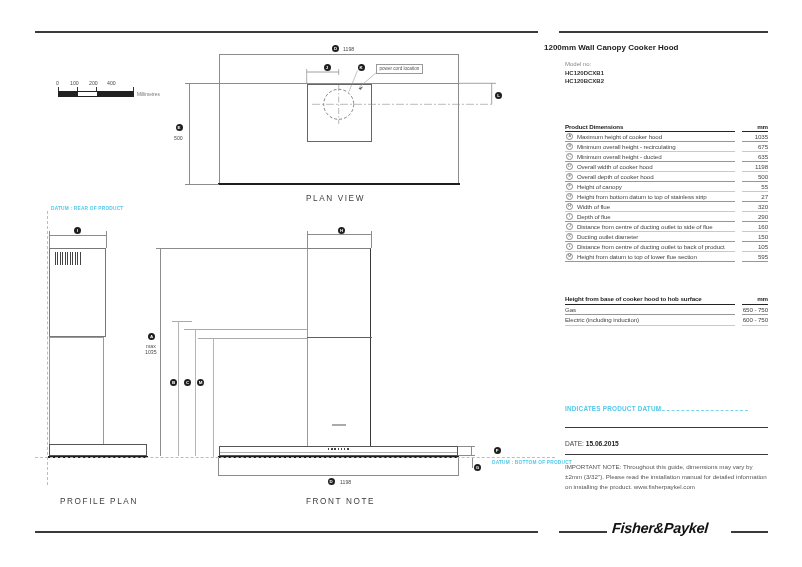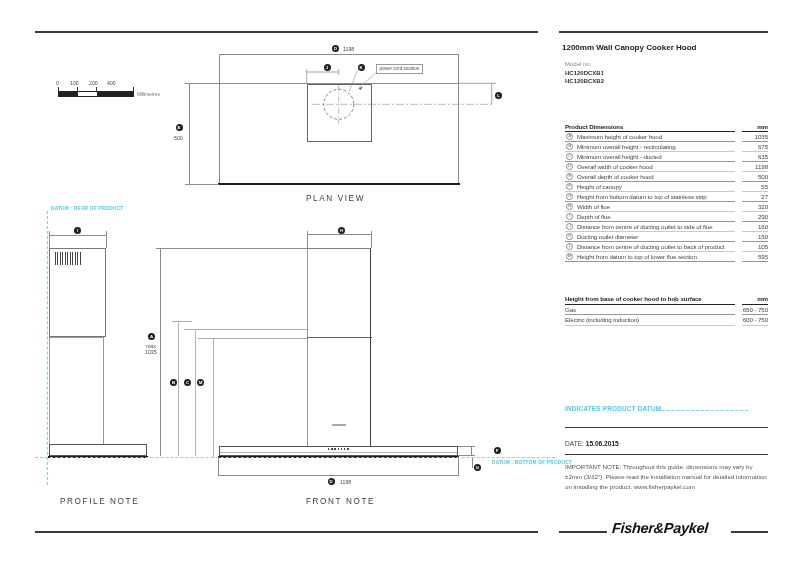--- a/index.html
+++ b/index.html
@@ -94,21 +94,21 @@
   <div class="cydash-v" style="left:47px;top:211px;height:274px"></div>
   <div class="hl" style="left:49px;top:235px;width:58px"></div>
   <div class="vln" style="left:49px;top:231px;height:17px"></div>
   <div class="vln" style="left:106px;top:231px;height:17px"></div>
   <div class="mk" style="left:74px;top:227px">I</div>
   <div class="box" style="left:49px;top:248px;width:57px;height:89px;border-color:#777"></div>
   <div style="position:absolute;left:55px;top:252px;width:26px;height:13px;background:repeating-linear-gradient(90deg,#444 0 .9px,transparent .9px 2.5px)"></div>
   <div class="box" style="left:49px;top:337px;width:55px;height:107px;border-color:#9a9a9a;border-bottom:none"></div>
   <div class="box" style="left:49px;top:444px;width:98px;height:12px;border-color:#555"></div>
   <div class="rule" style="left:48px;top:455.5px;width:100px;height:2px;background:#1e1e1e"></div>
-  <div class="vl" style="left:60px;top:497px">PROFILE NOTE</div>
+  <div class="vl" style="left:60px;top:497px">PROFILE PLAN</div>
 
   <div class="hl" style="left:307px;top:234px;width:65px"></div>
   <div class="vln" style="left:307px;top:231px;height:17px"></div>
   <div class="vln" style="left:371px;top:231px;height:17px"></div>
   <div class="mk" style="left:338px;top:227px">H</div>
 
   <div style="position:absolute;left:307px;top:248px;width:64px;height:198px;box-sizing:border-box;border-left:1px solid #9a9a9a;border-top:1px solid #808080;border-right:1.4px solid #3a3a3a"></div>
   <div class="hl" style="left:307px;top:337px;width:65px;background:#606060"></div>
   <div class="hl" style="left:332px;top:424px;width:14px;height:1.5px;background:#aaa"></div>
 
@@ -143,21 +143,21 @@
   <div class="hl" style="left:458px;top:455px;width:17px"></div>
   <div class="vln" style="left:471px;top:445.5px;height:10.5px"></div>
   <div class="mk" style="left:493.5px;top:447px">F</div>
   <div class="vln" style="left:472px;top:457px;height:11px"></div>
   <div class="mk" style="left:474px;top:464px">G</div>
 
   <div class="cydash-h" style="left:35px;top:456.8px;width:520px"></div>
   <div class="cyt" style="left:492px;top:459.5px">DATUM : BOTTOM OF PRODUCT</div>
   <div class="vl" style="left:306px;top:497px">FRONT NOTE</div>
 
-  <div class="title" style="left:562px;top:43px">1200mm Wall Canopy Cooker Hood</div>
+  <div class="title" style="left:544px;top:43px">1200mm Wall Canopy Cooker Hood</div>
   <div class="small-gray" style="left:565px;top:61px">Model no:</div>
   <div class="model" style="left:565px;top:70px">HC120DCXB1</div>
   <div class="model" style="left:565px;top:78px">HC120BCXB2</div>
 
   <div class="tbl" style="top:122px">
     <div class="trow thead">
       <div class="tdesc">Product Dimensions</div>
       <div class="tgap"></div>
       <div class="tval">mm</div>
     </div>

